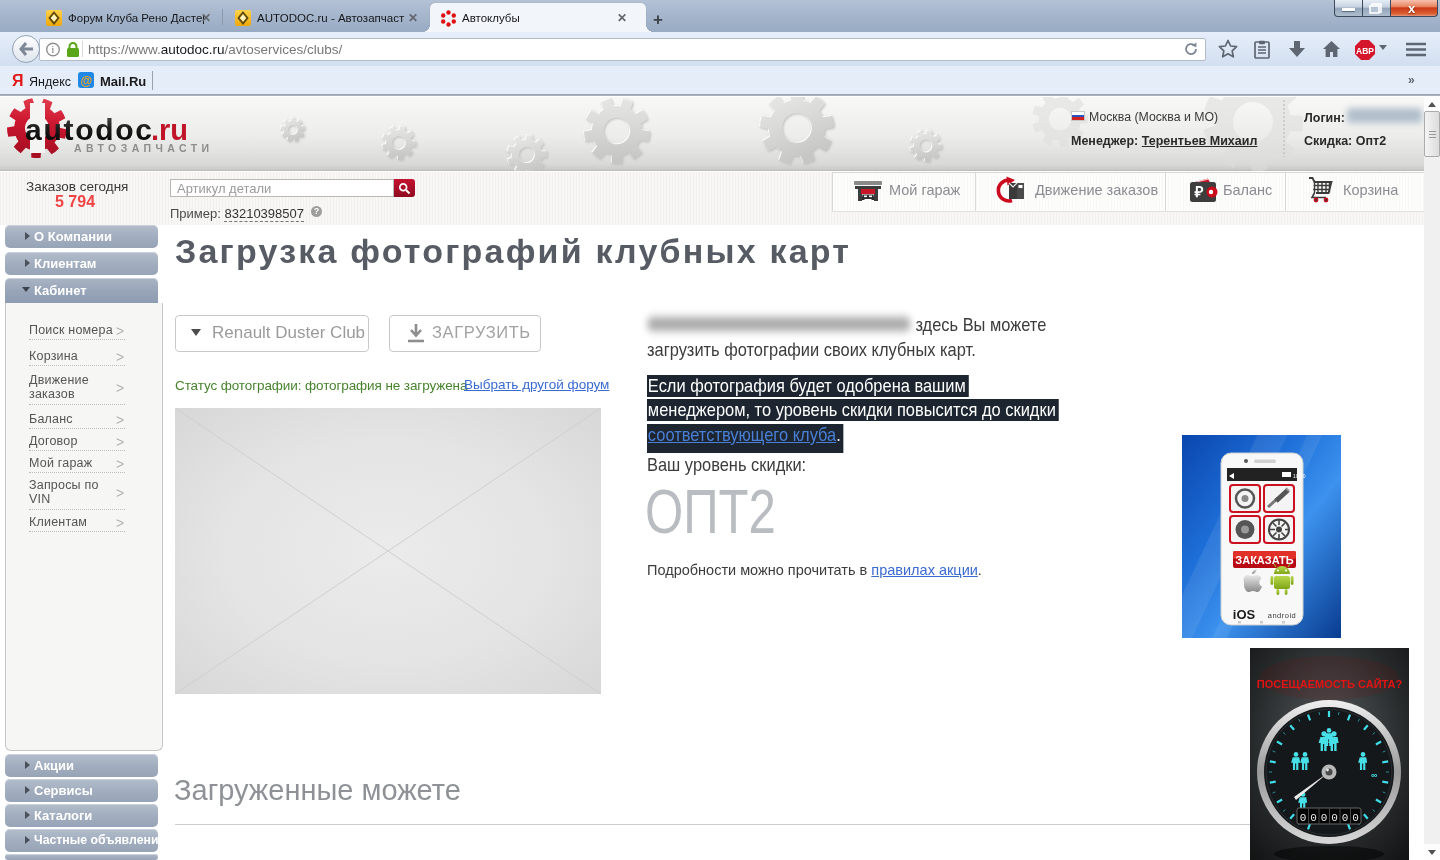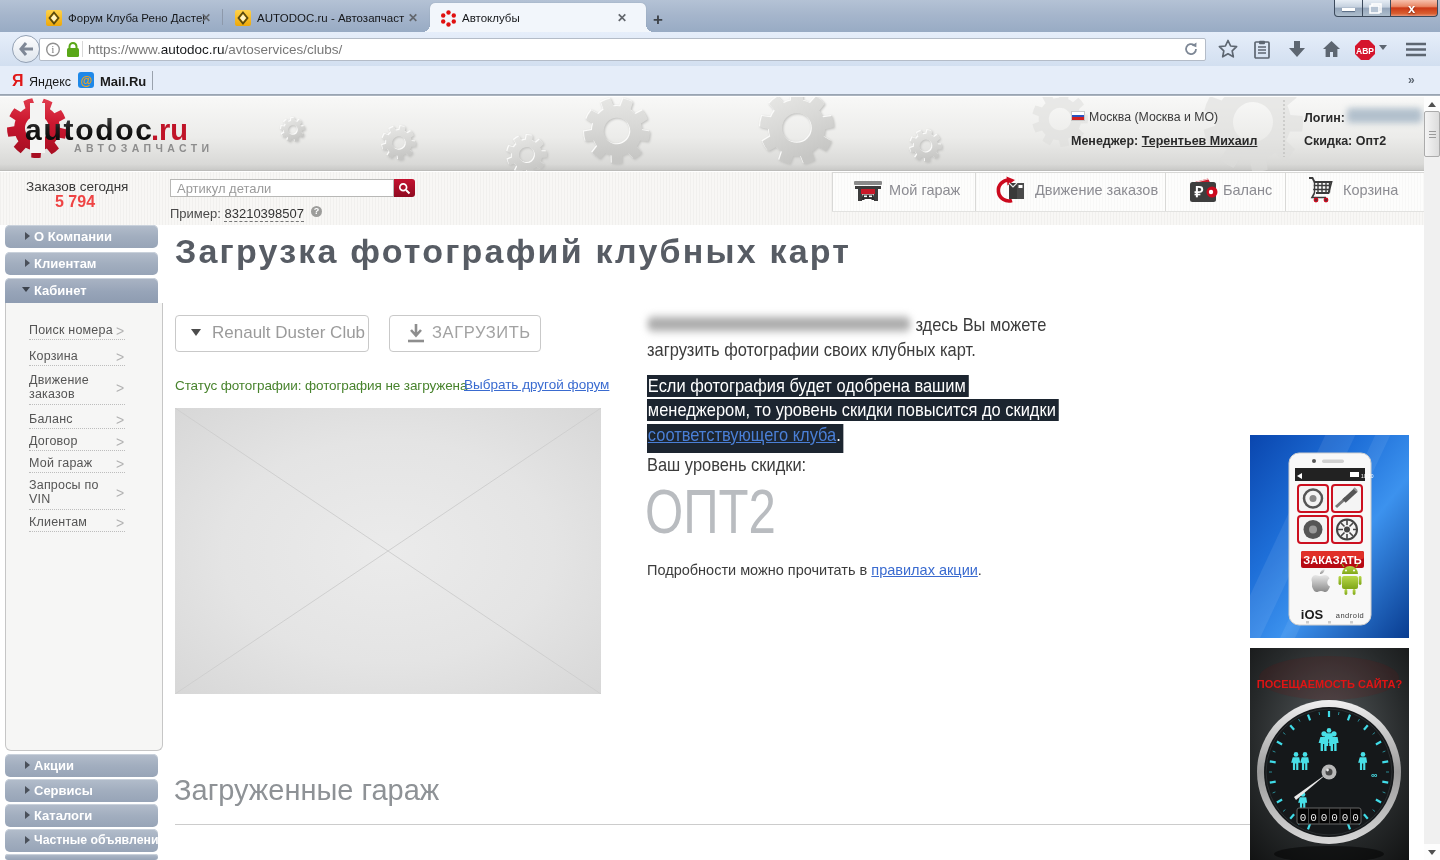--- a/index.html
+++ b/index.html
@@ -49,21 +49,21 @@
 #ph{left:175px;top:311px;width:426px;height:286px;background:radial-gradient(ellipse at 50% 50%,#ebebeb 0%,#e4e4e4 55%,#d7d7d7 100%);}
 .rc{left:647px;font-size:19px;color:#3c3c3c;transform:scaleX(0.865);transform-origin:0 0;}
 .hl{background:#1c2530;color:#fff;padding:0 3px 1px 1px;}
 a.lk{color:#3a6bd0;text-decoration:underline;}
 #opt2{left:645px;top:378px;font-size:63px;color:#b9bcc0;transform:scaleX(0.78);transform-origin:0 0;}
 #podr{left:647px;top:465px;font-size:14.5px;color:#3c3c3c;}
 #lcards{left:174px;top:677px;font-size:29px;color:#8e9296;}
 #hr2{left:175px;top:727px;width:1220px;height:1px;background:#ccc;}
 #kk{left:242px;top:749px;font-size:13px;font-weight:bold;color:#3a3a3a;letter-spacing:.4px;margin-top:25px;}
 
-#ban1{left:1250px;top:338px;width:181px;height:203px;}
+#ban1{left:1182px;top:338px;width:181px;height:203px;}
 #ban2{left:1250px;top:551px;width:159px;height:212px;}
 
 #sbar{left:1424px;top:97px;width:16px;height:763px;background:#f0f0f0;}
 .sbtn{position:absolute;left:0;width:16px;height:16px;background:#fdfdfd;}
 #sthumb{position:absolute;left:0;top:14px;width:16px;height:46px;background:linear-gradient(90deg,#f4f4f4,#dcdcdc);border:1px solid #ababab;border-radius:2px;box-sizing:border-box;}
 </style></head>
 <body>
 
 <div class="a" id="titlebar"></div>
 <div class="a tab" style="left:36px;width:184px;">
@@ -351,21 +351,21 @@
     здесь Вы можете загрузить фотографии своих клубных карт.
   </div>
   <div class="a rc" style="top:277px;line-height:24.4px;">
     <span class="hl">Если фотография будет одобрена вашим</span><br>
     <span class="hl">менеджером, то уровень скидки повысится до скидки</span><br>
     <span class="hl" style="padding-bottom:8px;"><a class="lk" style="color:#4a7fd6;">соответствующего клуба</a>.</span>
   </div>
   <div class="a rc" style="top:357px;">Ваш уровень скидки:</div>
   <div class="a" id="opt2">ОПТ2</div>
   <div class="a" id="podr">Подробности можно прочитать в <a class="lk">правилах акции</a>.</div>
-  <div class="a" id="lcards">Загруженные гараж</div>
+  <div class="a" id="lcards">Загруженные можете</div>
   <div class="a" id="hr2"></div>
   <div class="a" id="kk">КАРТА КЛУБА</div>
 
   <div class="a" id="ban1">
     <svg width="159" height="203" viewBox="0 0 159 203">
       <defs>
         <linearGradient id="bb" x1="0" y1="0" x2="1" y2="1">
           <stop offset="0" stop-color="#0a46ae"></stop>
             <stop offset="0.35" stop-color="#1e6fd8"></stop>
             <stop offset="0.6" stop-color="#3c92ee"></stop>

